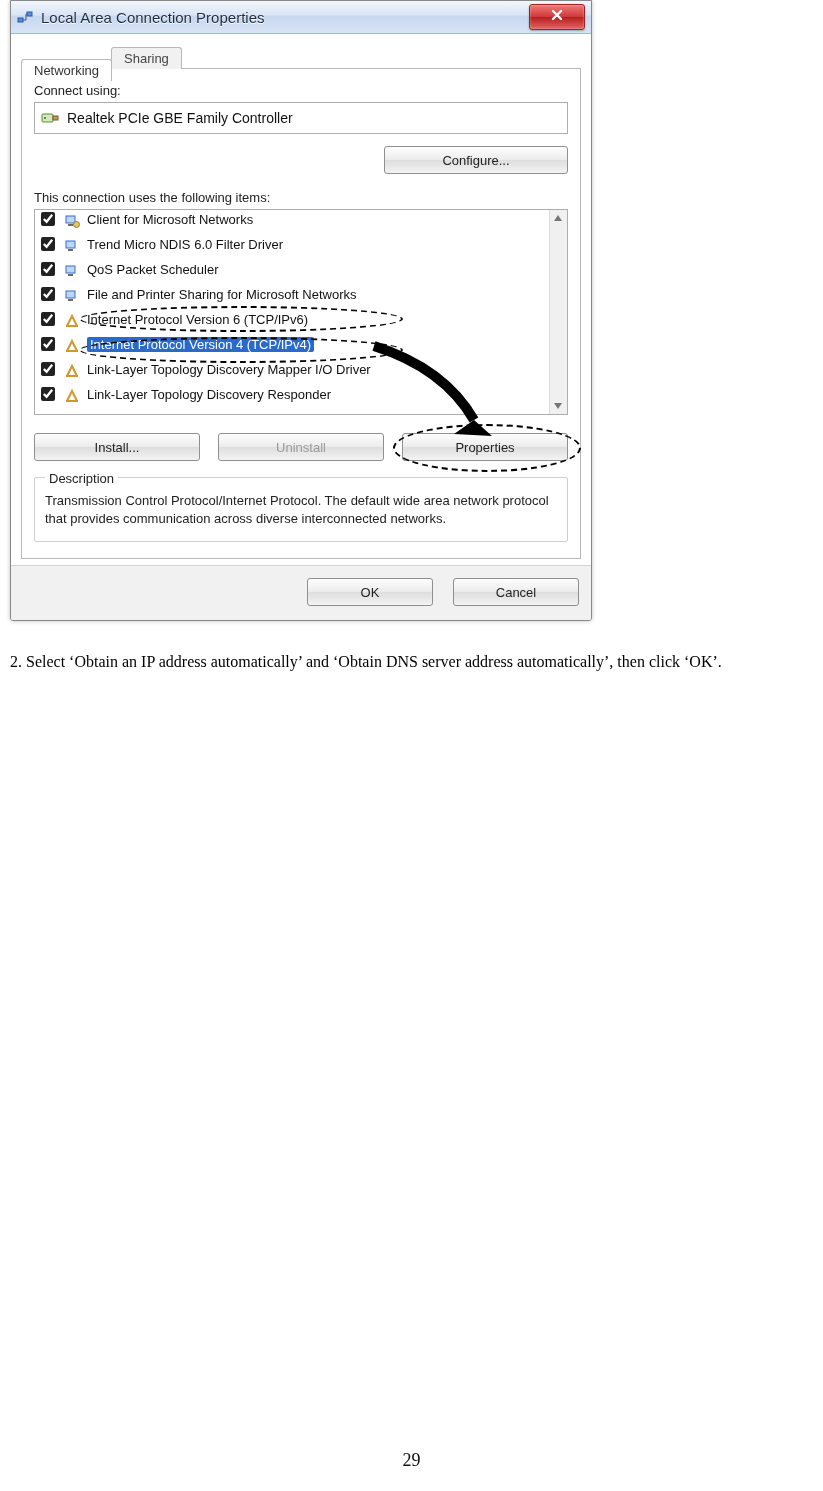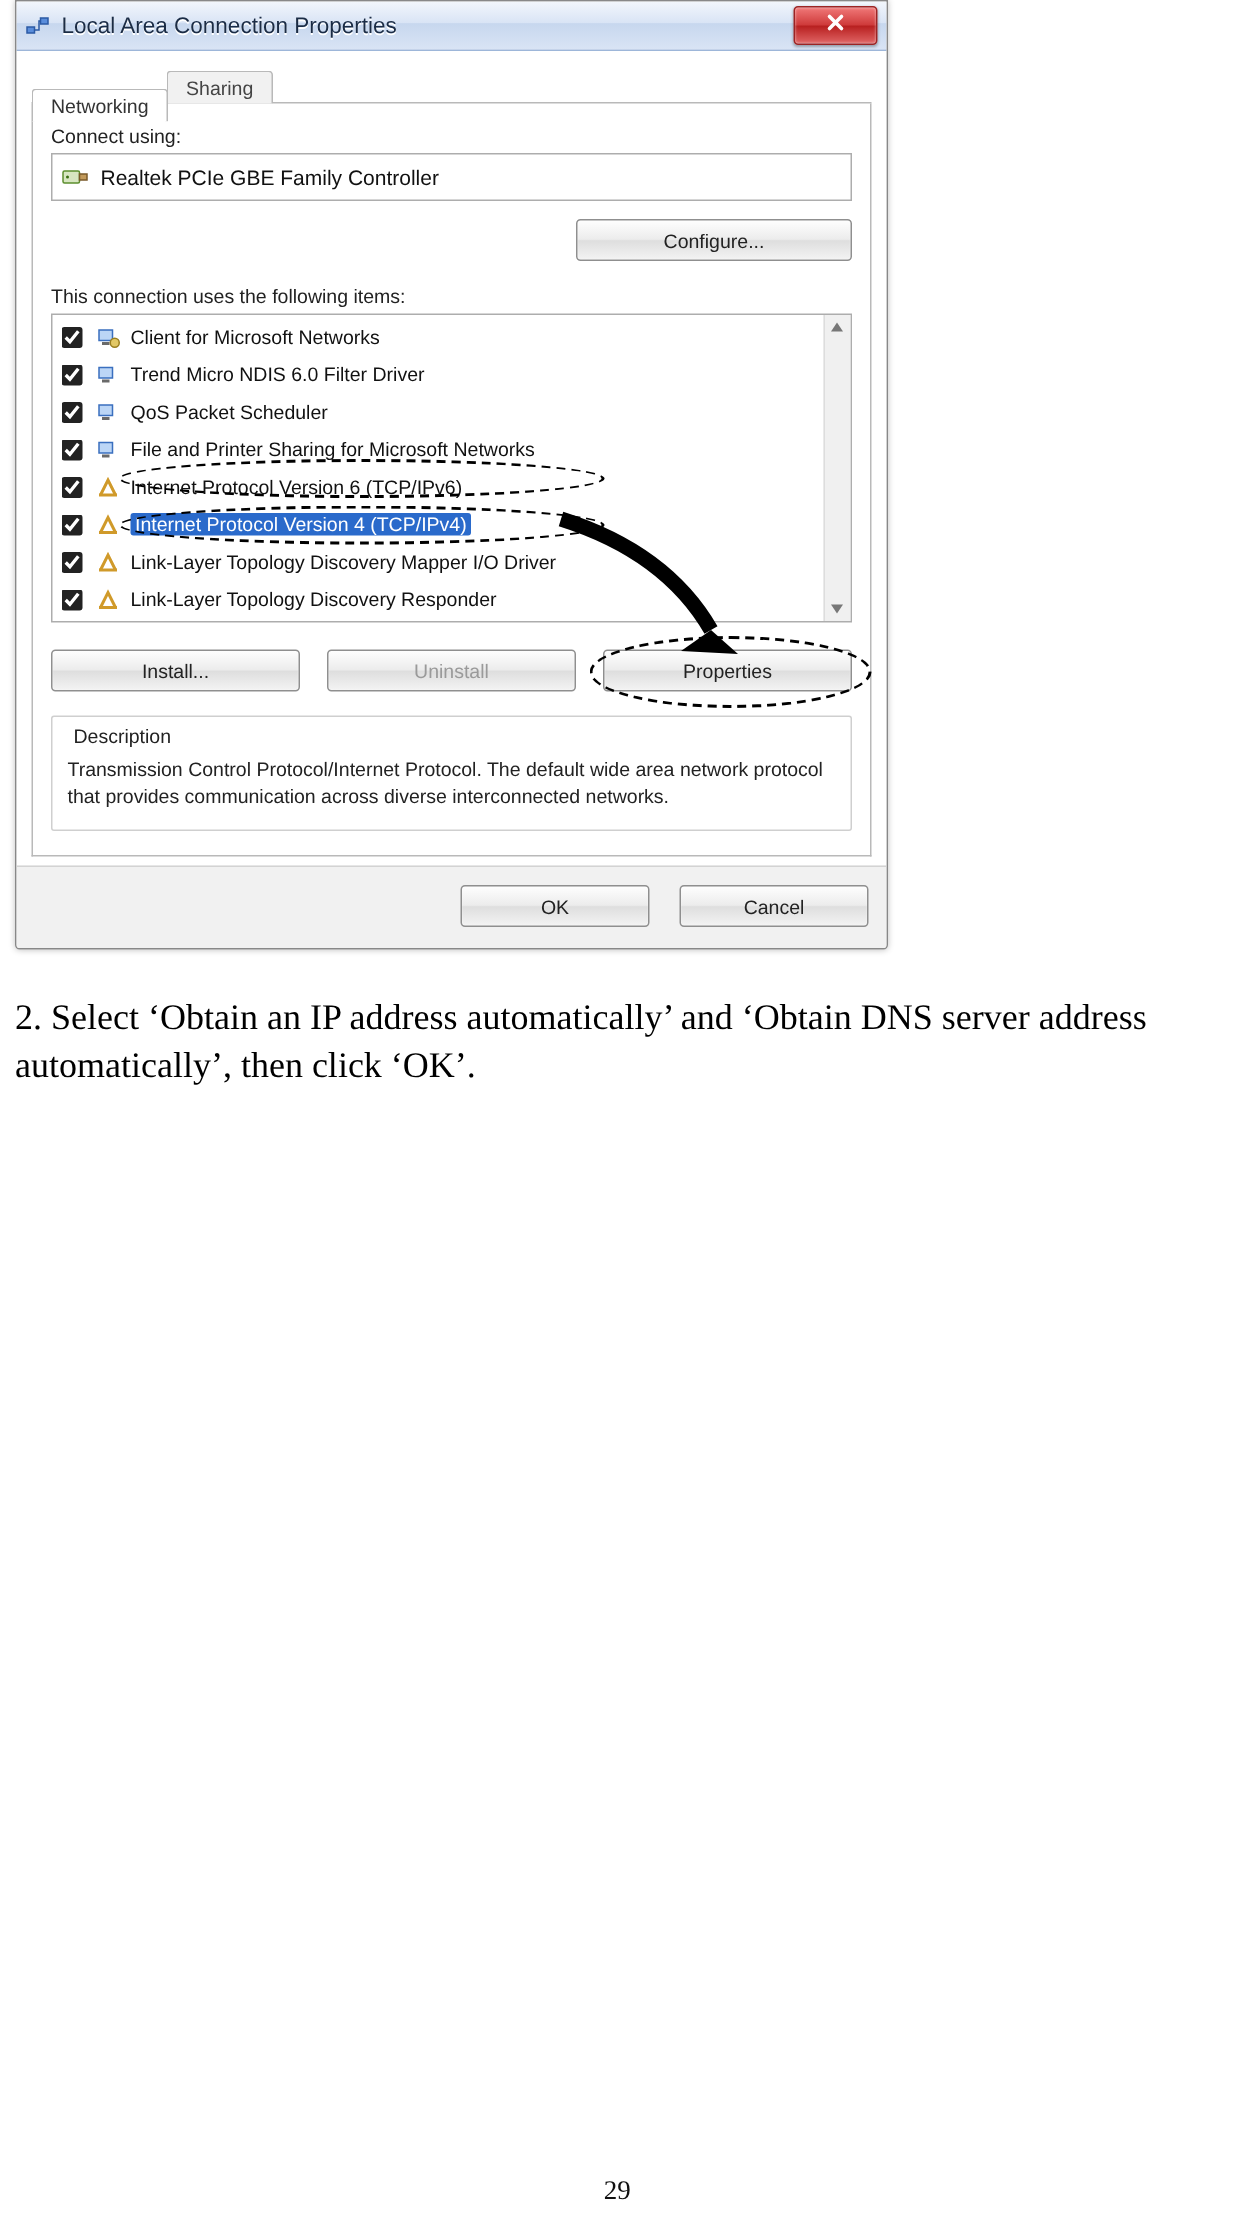--- a/index.html
+++ b/index.html
@@ -40,41 +40,41 @@
     display:inline-flex; align-items:center; justify-content:center; padding:0 12px; }
   .btn.disabled { color:#9a9a9a; }
   .btn.wide { min-width:158px; }
 
   .itemsbox { border:1px solid #adadad; margin-top:4px; background:#fff; height:204px; overflow:hidden; position:relative; }
   .itemsbox .scrollbar { position:absolute; right:0; top:0; bottom:0; width:17px; background:#f0f0f0; border-left:1px solid #ddd; }
   .itemsbox .scrollbar::before, .itemsbox .scrollbar::after { content:""; position:absolute; left:4px; width:0; height:0; border-left:4.5px solid transparent; border-right:4.5px solid transparent; }
   .itemsbox .scrollbar::before { top:5px; border-bottom:6px solid #777; }
   .itemsbox .scrollbar::after  { bottom:5px; border-top:6px solid #777; }
   .itemlist { padding:2px 20px 2px 4px; }
-  .li { display:flex; align-items:center; height:25px; font-size:13px; position:relative; }
+  .li { display:flex; align-items:flex-start; height:25px; font-size:13px; position:relative; }
   .li input[type=checkbox]{ width:14px; height:14px; margin:0 8px 0 2px; accent-color:#222; }
   .li .ic { width:18px; height:18px; margin-right:6px; display:flex; align-items:center; justify-content:center; }
   .li .txt { white-space:nowrap; }
   .li.sel .txt { background:#2a6acb; color:#fff; padding:0 3px; border-radius:2px; }
 
   .btnrow3 { display:flex; gap:18px; margin-top:18px; position:relative; }
   .btnrow3 .btn { flex:1; min-width:0; }
 
-  .fieldset { border:1px solid #cfcfcf; border-radius:2px; margin-top:16px; padding:18px 10px 14px; }
+  .fieldset { border:1px solid #cfcfcf; border-radius:2px; margin-top:16px; padding:6px 10px 14px; }
   .fieldset .legend { position:relative; top:-14px; background:#fff; display:inline-block; padding:0 4px; font-size:13px; color:#222; }
   .fieldset .desc { font-size:13px; color:#222; margin-top:-8px; line-height:1.35; }
 
   .btnbar { display:flex; justify-content:flex-end; gap:20px; padding:12px 12px 14px; background:#f1f1f1; border-top:1px solid #d3d3d3; }
   .btnbar .btn { min-width:100px; }
 
   
   .ellipse { position:absolute; border:2.5px dashed #000; border-radius:50%; pointer-events:none; }
 
   
-  .instr { font-family:"Times New Roman", Times, serif; font-size:24px; color:#000; margin-top:30px; line-height:1.35; }
+  .instr { font-family:"Times New Roman", Times, serif; font-size:16px; color:#000; margin-top:30px; line-height:1.35; }
 
   .pagenum { position:absolute; bottom:20px; left:0; right:0; text-align:center; font-family:"Times New Roman", Times, serif; font-size:18px; }
 
   .ic svg { display:block; }
 </style>
 </head>
 <body>
 
 <div class="page">
 

